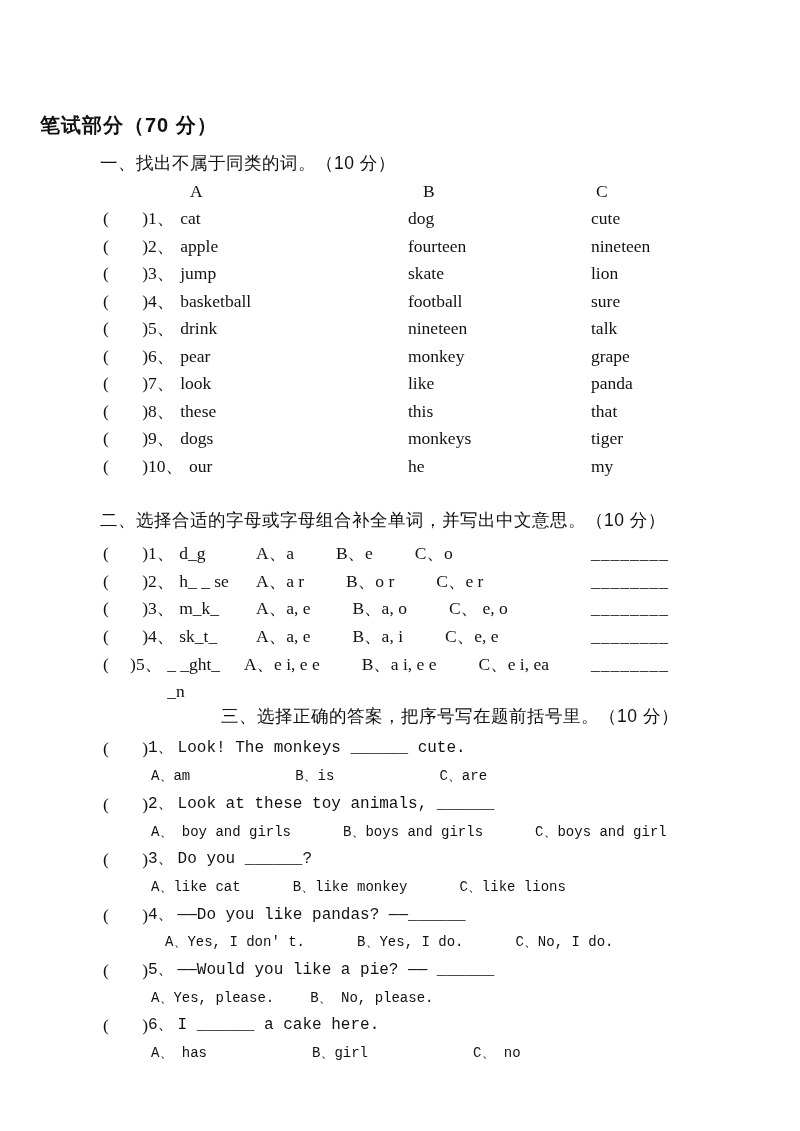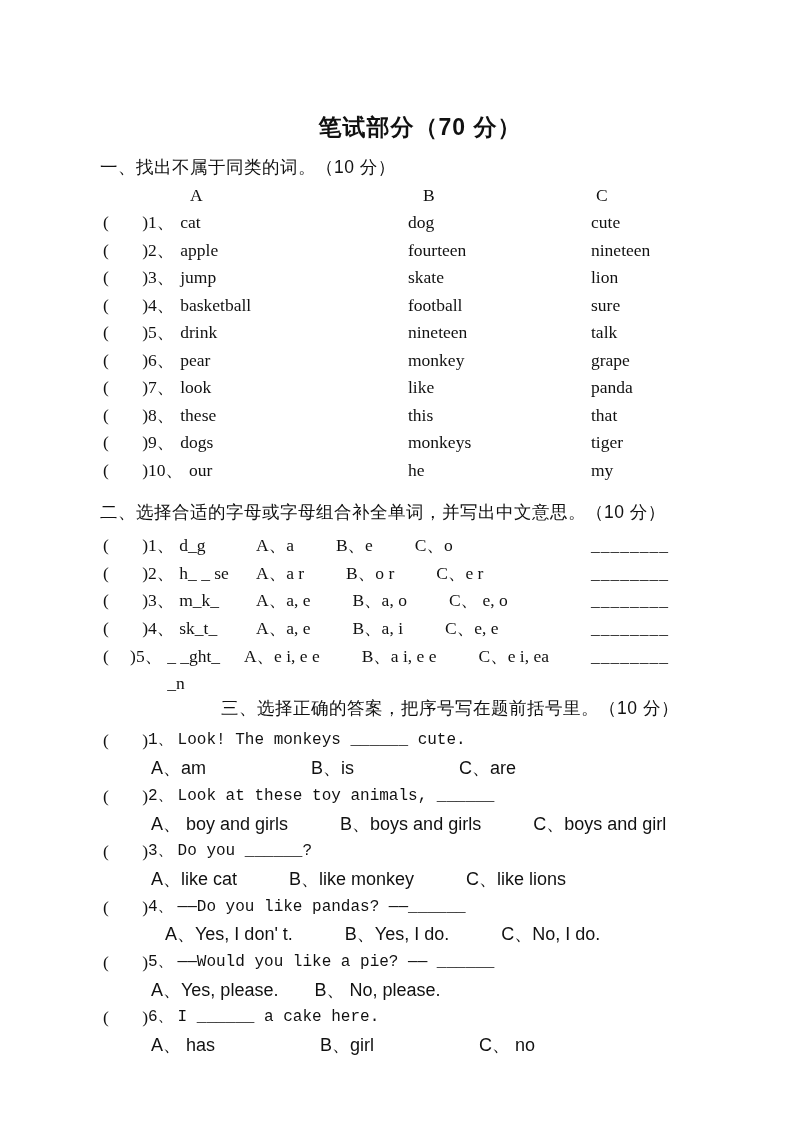--- a/index.html
+++ b/index.html
@@ -7,24 +7,24 @@
     position:relative;
     width:800px; height:1131px;
     background:#ffffff;
     color:#111;
     box-sizing:border-box;
     padding-top:112px;
     font-family:"Liberation Serif", serif;
     overflow:hidden;
   }
   .title {
-    text-align:center;
+    text-align:left;
     font-family:"Liberation Sans", sans-serif;
     font-weight:700;
-    font-size:23px;
+    font-size:20px;
     margin:0 0 10px 40px;
     letter-spacing:1px;
   }
   .sec-heading {
     font-family:"Liberation Sans", sans-serif;
     font-weight:400;
     font-size:17.5px;
     margin-left:100px;
     height:29px; line-height:29px;
     letter-spacing:0.5px;
@@ -58,22 +58,22 @@
   .s3 { margin-left:103px; margin-top:4px; }
   .q-line { display:flex; height:27.7px; line-height:27.7px; }
   .q-line .qbody {
     font-family:"Liberation Mono", monospace;
     font-size:16px; white-space:pre; display:flex;
   }
   .q-line .num { margin-right:4px; }
   .opt-line {
     display:flex; height:27.7px; line-height:27.7px;
     padding-left:48px;
-    font-family:Liberation Sans, sans-serif;
-    font-size:18px;
+    font-family:Liberation Mono, monospace;
+    font-size:14px;
   }
   .opt-line .opt { margin-right:52px; white-space:pre; }
   .opt-line .opt:last-child { margin-right:0; }
   .opt-line.wide .opt { margin-right:105px; }
 </style>
 </head>
 <body>
 
 <div class="page">
 
@@ -205,21 +205,21 @@
         <span class="numword">
             <span class="num">10、</span>
             <span>our</span>
           </span>
         <span class="wb">he</span>
         <span class="wc">my</span>
       </div>
     </div>
   </div>
 
-  <div style="margin-top:14px;">
+  <div style="margin-top:26px;">
     <div class="sec-heading">二、选择合适的字母或字母组合补全单词，并写出中文意思。（10 分）</div>
     <div class="s2">
       <div class="s2-row">
         <span class="paren">
             <i>(</i>
             <i>)</i>
           </span>
         <span class="word">
             <span class="num">1、</span>
             <span>d_g</span>

